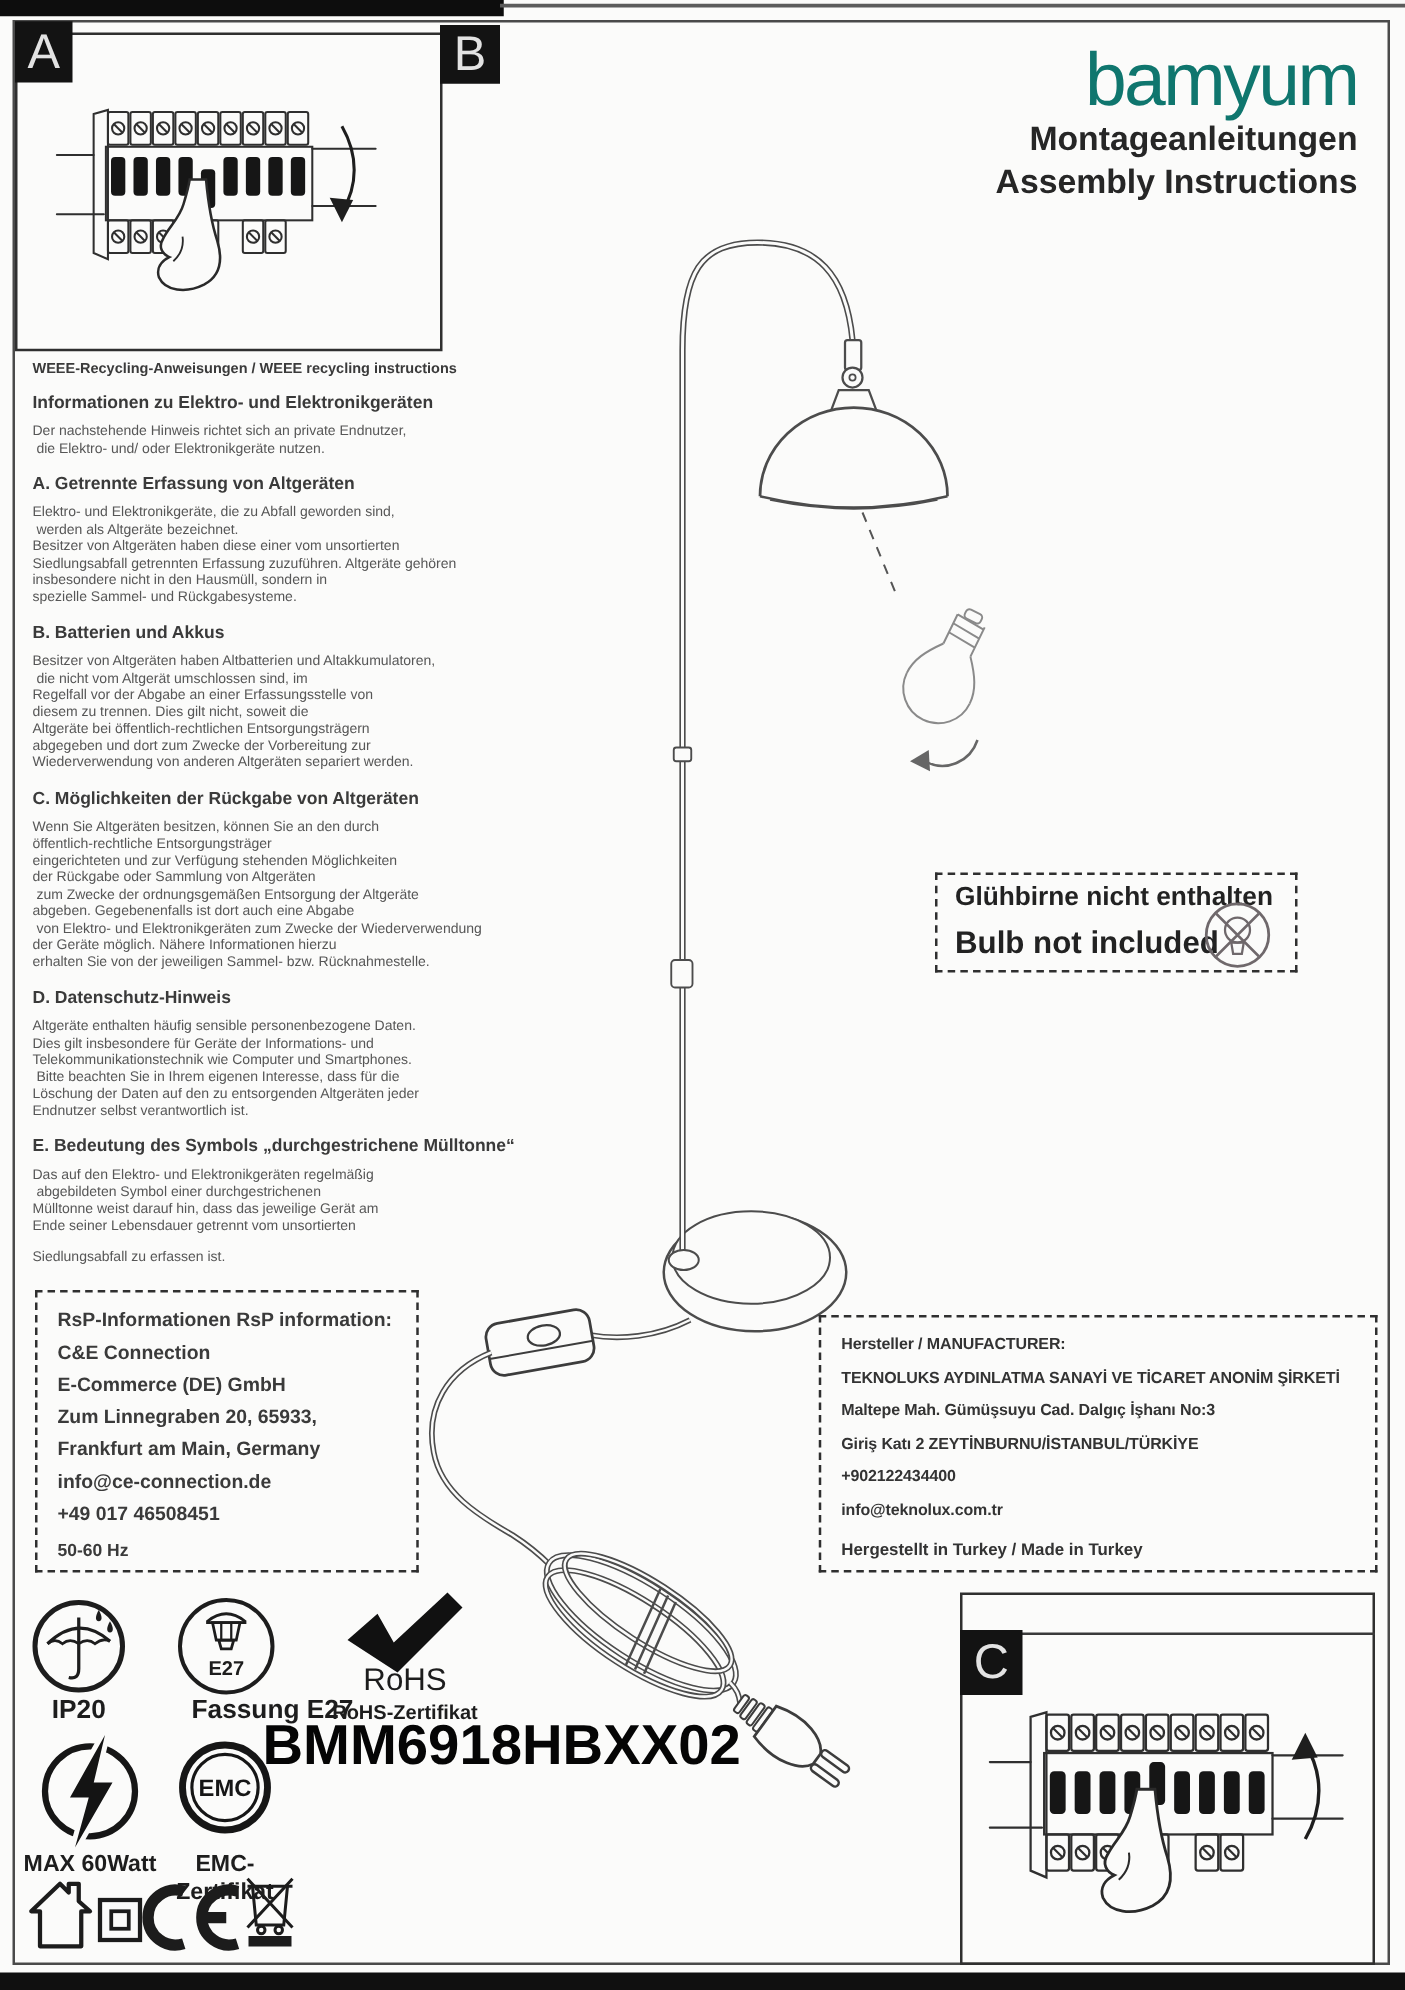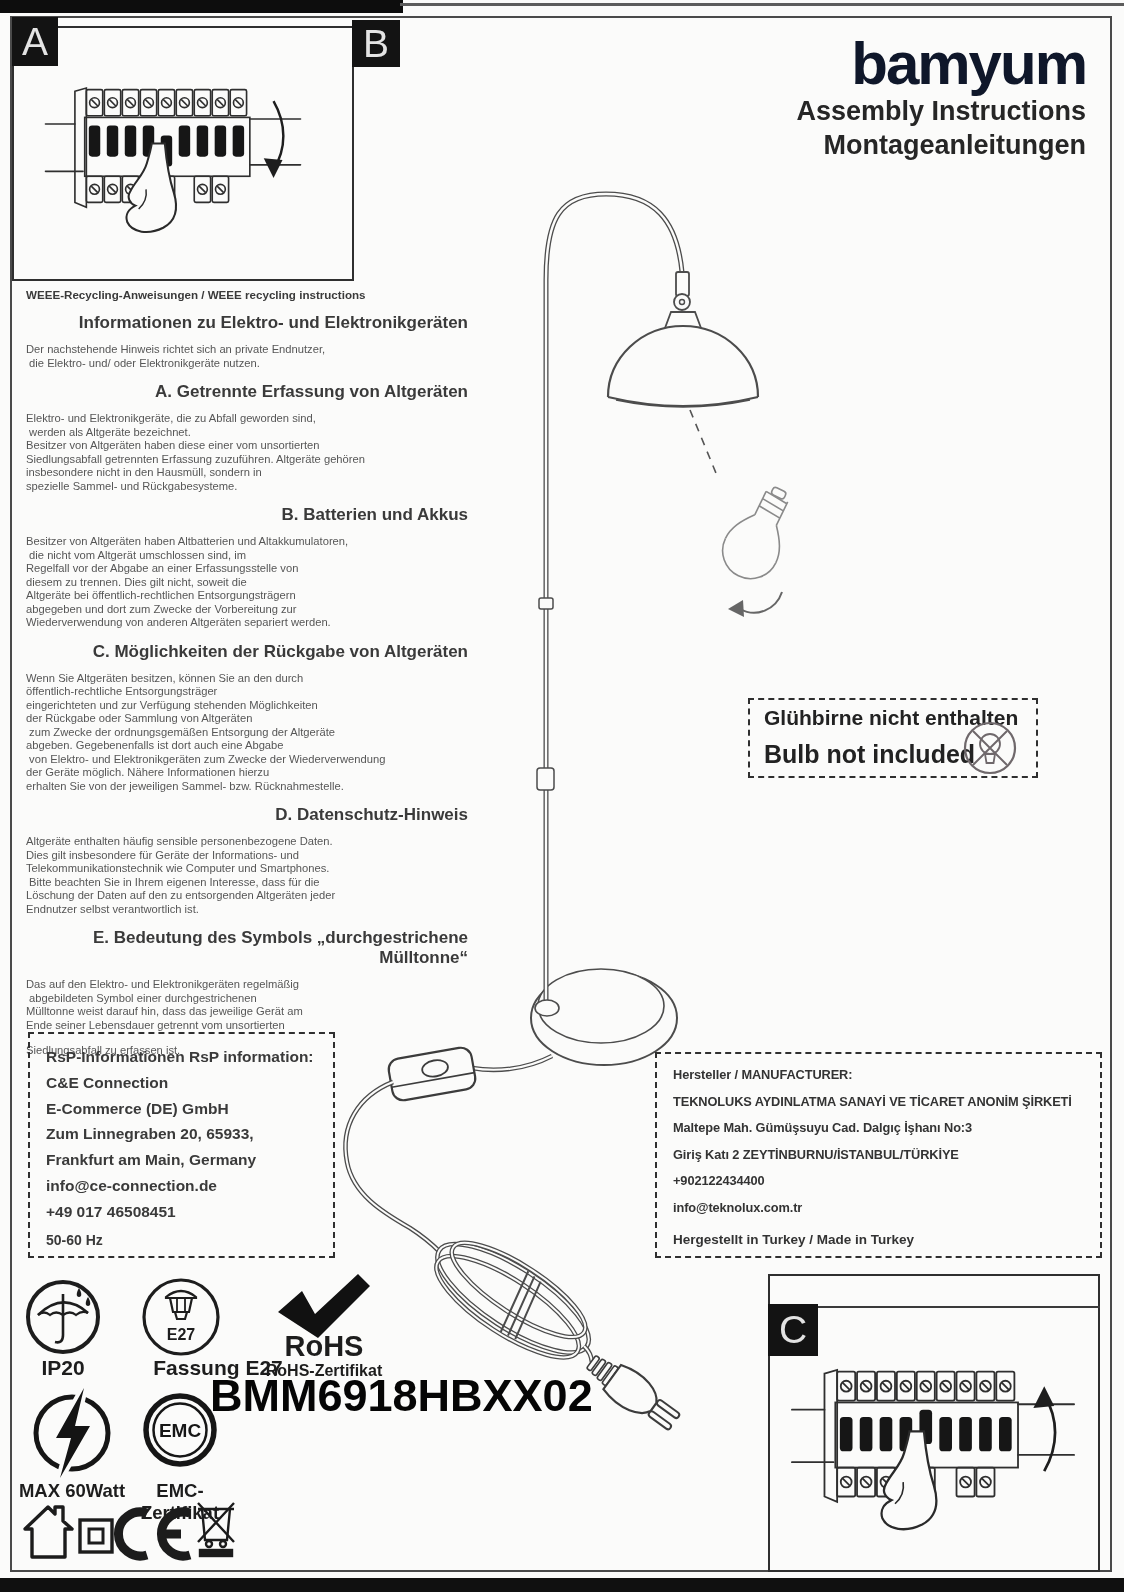--- a/index.html
+++ b/index.html
@@ -15,26 +15,26 @@
   .panel-a{left:12px;top:26px;width:342px;height:255px;}
   .panel-c{left:768px;top:1274px;width:332px;height:298px;}
   .cline{left:770px;top:1306px;width:330px;height:2px;background:#3a3a3a;}
   .plabel{background:#131313;color:#e3e3e3;display:flex;align-items:center;justify-content:center;
           font-size:39px;font-weight:400;}
   .label-a{left:12px;top:17px;width:46px;height:49px;}
   .label-b{left:352px;top:20px;width:48px;height:47px;}
   .label-c{left:768px;top:1304px;width:50px;height:52px;}
 
   .logo{left:640px;top:34px;width:446px;text-align:right;line-height:1;}
-  .brand{font-size:60px;font-weight:700;letter-spacing:-2px;color:#0f172a;}
+  .brand{font-size:60px;font-weight:400;letter-spacing:-2px;color:#0f766e;}
   .sub{font-size:27px;font-weight:600;color:#262626;line-height:34px;}
 
   .weee{left:26px;top:288px;width:442px;}
   .weee h3{font-size:11.6px;font-weight:700;color:#3a3a3a;margin:0 0 12px;}
-  .weee h4{font-size:17px;font-weight:700;color:#3a3a3a;margin:12px 0 10px;text-align:right;}
+  .weee h4{font-size:14px;font-weight:700;color:#3a3a3a;margin:12px 0 10px;}
   .weee p{font-size:11.2px;color:#565656;margin:0;line-height:13.5px;white-space:pre;}
 
   .dash{border:2px dashed #2f2f2f;}
   .bulb-box{left:748px;top:698px;width:290px;height:80px;}
   .bulb-box .t1{position:absolute;left:14px;top:6px;font-size:21px;font-weight:600;color:#222;text-align:center;}
   .bulb-box .t2{position:absolute;left:14px;top:40px;font-size:25px;font-weight:600;color:#222;}
   .bulb-ico{position:absolute;left:212px;top:20px;width:56px;height:56px;}
 
   .rsp-box{left:28px;top:1032px;width:307px;height:226px;padding:10px 16px;}
   .rsp-box .pre{font-size:15.5px;font-weight:600;color:#3a3a3a;line-height:25.8px;white-space:pre;}
@@ -109,22 +109,22 @@
     <g>
       <path d="M283,38 C299,66 299,96 283,122" fill="none" stroke="#1e1e1e" stroke-width="3"></path>
       <polygon points="283,132 271,108 294,110" fill="#1e1e1e"></polygon>
     </g>
   </svg>
 
   <div class="abs plabel label-b">B</div>
 
   <div class="abs logo">
     <div class="brand">bamyum</div>
+    <div class="sub">Montageanleitungen</div>
     <div class="sub">Assembly Instructions</div>
-    <div class="sub">Montageanleitungen</div>
   </div>
 
   <div class="abs weee">
     <h3>WEEE-Recycling-Anweisungen / WEEE recycling instructions</h3>
     <h4>Informationen zu Elektro- und Elektronikgeräten</h4>
     <p>Der nachstehende Hinweis richtet sich an private Endnutzer,
  die Elektro- und/ oder Elektronikgeräte nutzen.</p>
     <h4>A. Getrennte Erfassung von Altgeräten</h4>
     <p>Elektro- und Elektronikgeräte, die zu Abfall geworden sind,
  werden als Altgeräte bezeichnet.
@@ -295,21 +295,21 @@
       <path d="M37,22 V36 M45,22 V36" stroke-width="1.8"></path>
       <path d="M35,36 L47,36 L45,43 L37,43 Z" stroke-width="2.2"></path>
     </g>
     <text x="41" y="64" text-anchor="middle" font-size="16" font-weight="bold" fill="#1d1d1d">E27</text>
   </svg>
   <div class="cert-label" style="left:112px;top:1356px;width:140px;font-size:21px;margin-left:36px;">Fassung E27</div>
 
   <svg class="abs" style="left:274px;top:1272px;width:100px;height:66px" viewBox="0 0 100 66">
     <polygon points="4,40 28,19 41,42 84,2 96,14 44,66 " fill="#111"></polygon>
   </svg>
-  <div class="cert-label" style="left:274px;top:1330px;width:100px;font-size:29px;font-weight:700;">RoHS</div>
+  <div class="cert-label" style="left:274px;top:1330px;width:100px;font-size:25px;font-weight:400;">RoHS</div>
   <div class="cert-label" style="left:252px;top:1362px;width:144px;font-size:16px;">RoHS-Zertifikat</div>
 
   <svg class="abs" style="left:26px;top:1386px;width:92px;height:92px" viewBox="0 0 92 92">
     <circle cx="46" cy="47" r="36" fill="none" stroke="#161616" stroke-width="5"></circle>
     <polygon points="58,2 30,52 45,52 34,92 64,40 49,40" fill="#fbfbfa" stroke="#fbfbfa" stroke-width="8"></polygon>
     <polygon points="58,2 30,52 45,52 34,92 64,40 49,40" fill="#141414"></polygon>
   </svg>
   <div class="cert-label" style="left:14px;top:1480px;width:116px;font-size:18.5px;">MAX 60Watt</div>
 
   <svg class="abs" style="left:142px;top:1392px;width:76px;height:76px" viewBox="0 0 76 76">

